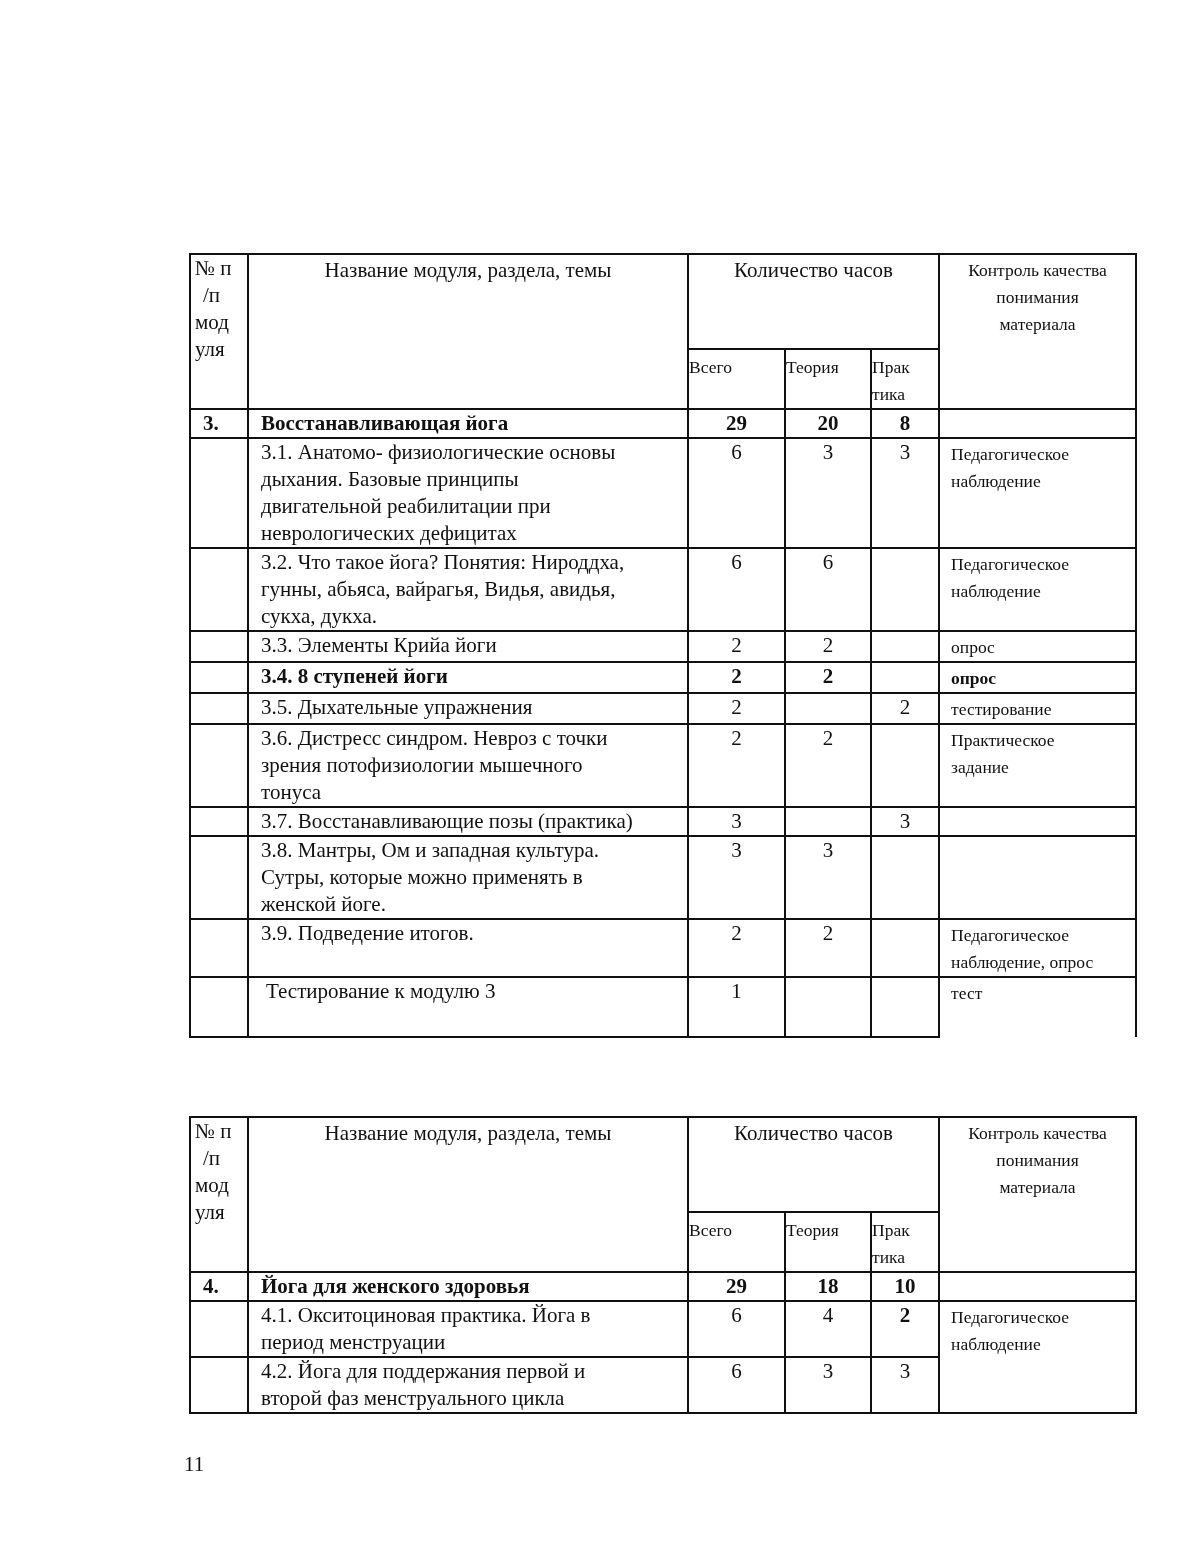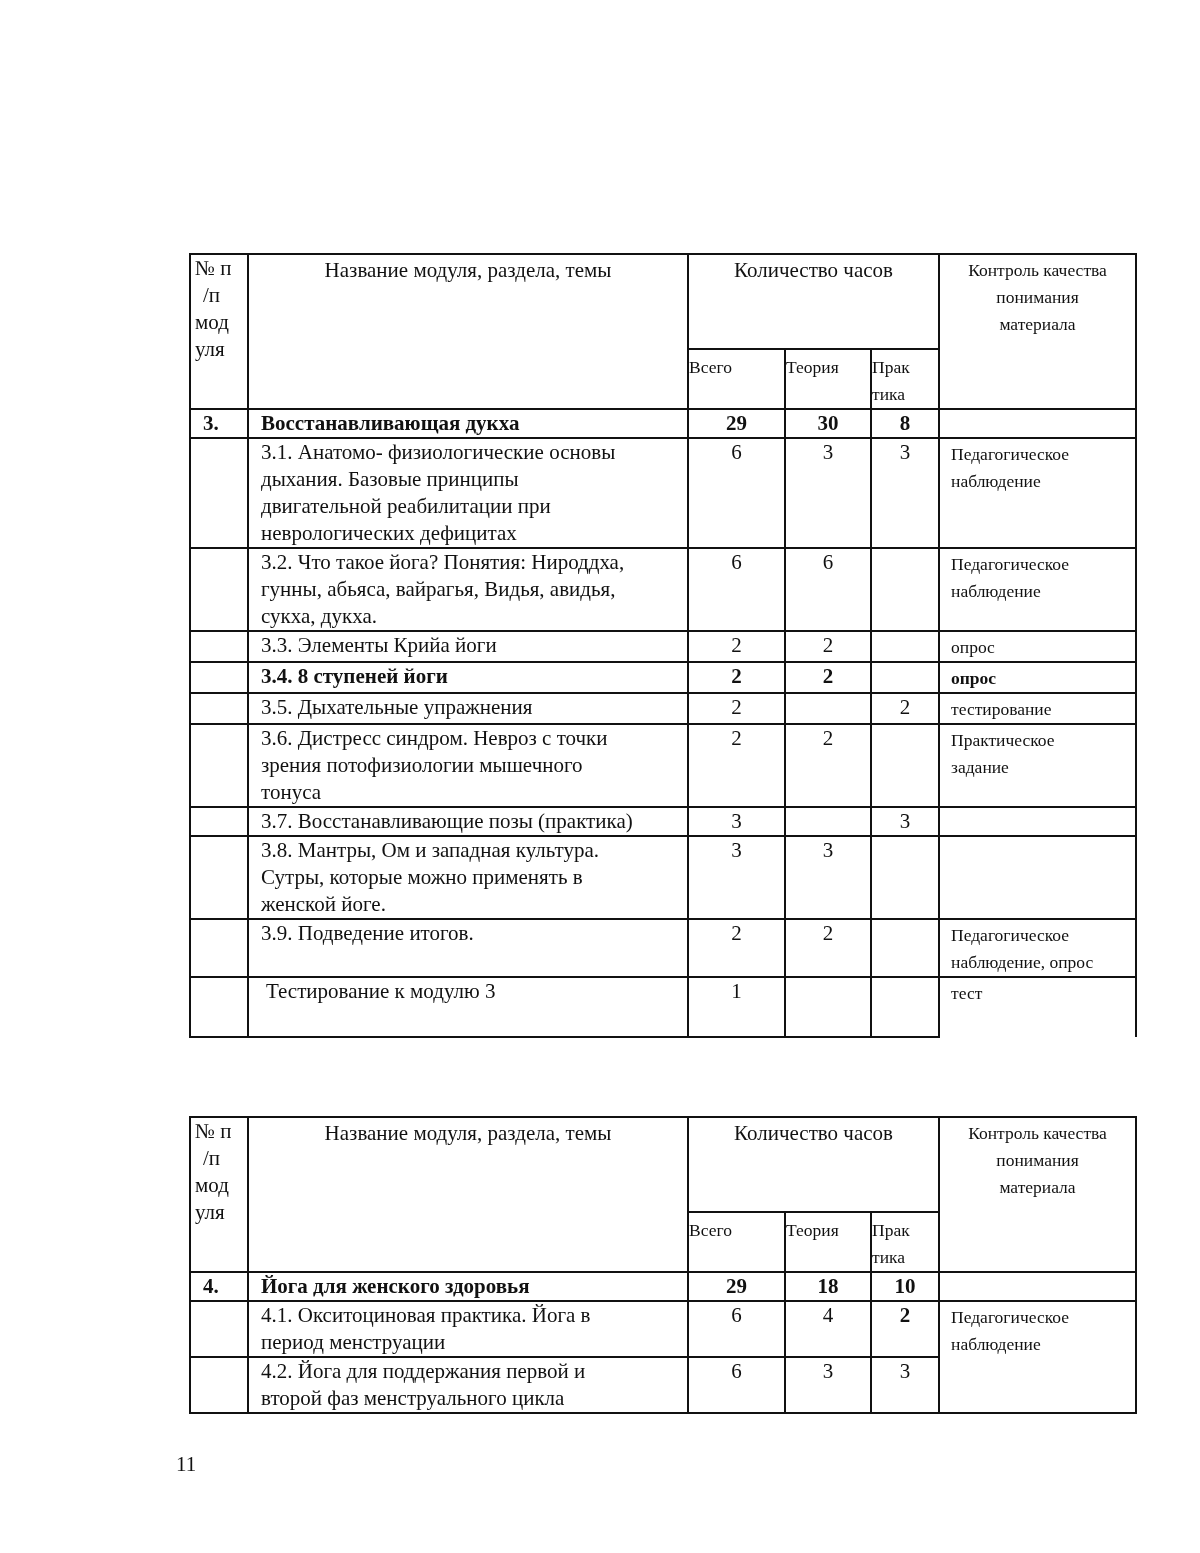--- a/index.html
+++ b/index.html
@@ -18,21 +18,21 @@
   .sub { font-size: 17.5px; line-height: 22px; padding-top: 4px !important; }
   .mod td { font-weight: bold; font-size: 21px; line-height: 27px; }
   .mod .num { padding-left: 12px; }
   .mod .name { padding-left: 12px; }
   .mod .val { text-align: center; }
   .name { font-size: 21px; padding-left: 12px !important; }
   .val { font-size: 21px; text-align: center; margin-left: 48px; }
   .ctl { font-size: 17.5px; line-height: 23px; padding-left: 11px !important; padding-top: 2px !important; margin-left: 40px; }
   .bold { font-weight: bold; }
   .no-bottom { border-bottom: none !important; }
-  .page-num { position: absolute; left: 176px; top: 1452px; font-size: 21px; }
+  .page-num { position: absolute; left: 184px; top: 1452px; font-size: 21px; }
 </style>
 </head>
 <body>
 
 <table class="curr" style="top:253px;">
   <colgroup>
       <col class="c-num">
       <col class="c-name">
       <col class="c-all">
       <col class="c-th">
@@ -58,23 +58,23 @@
   <tr style="height:46px;">
     <td class="sub">Всего</td>
     <td class="sub">Теория</td>
     <td class="sub">
       <div>Прак</div>
       <div>тика</div>
     </td>
   </tr>
   <tr class="mod" style="height:28px;">
     <td class="num">3.</td>
-    <td class="name">Восстанавливающая дукха</td>
+    <td class="name">Восстанавливающая йога</td>
     <td class="val">29</td>
-    <td class="val">30</td>
+    <td class="val">20</td>
     <td class="val">8</td>
     <td></td>
   </tr>
   </tbody>
     <tbody id="t0-body">
       <tr style="height: 110px;">
         <td></td>
         <td class="name">
           <div>3.1. Анатомо- физиологические основы</div>
           <div>дыхания. Базовые принципы</div>

